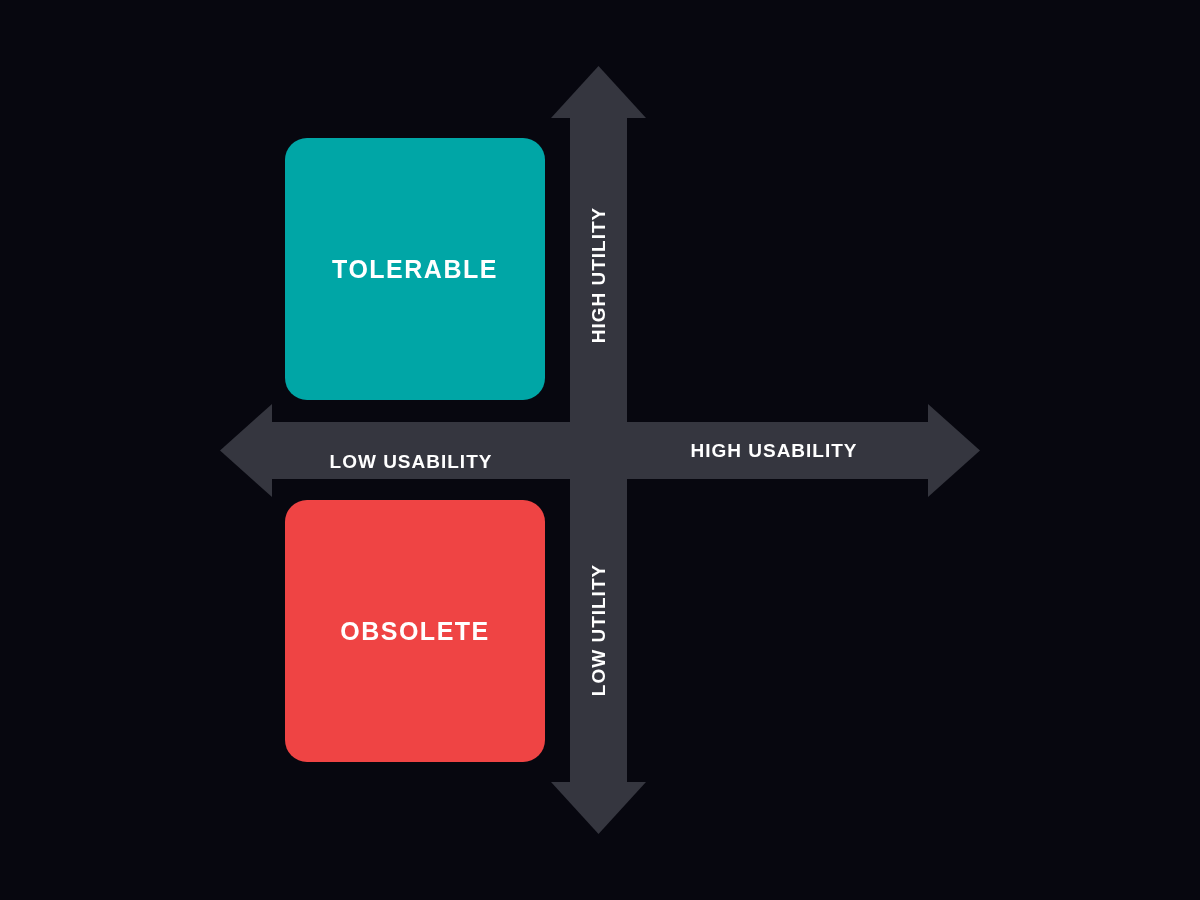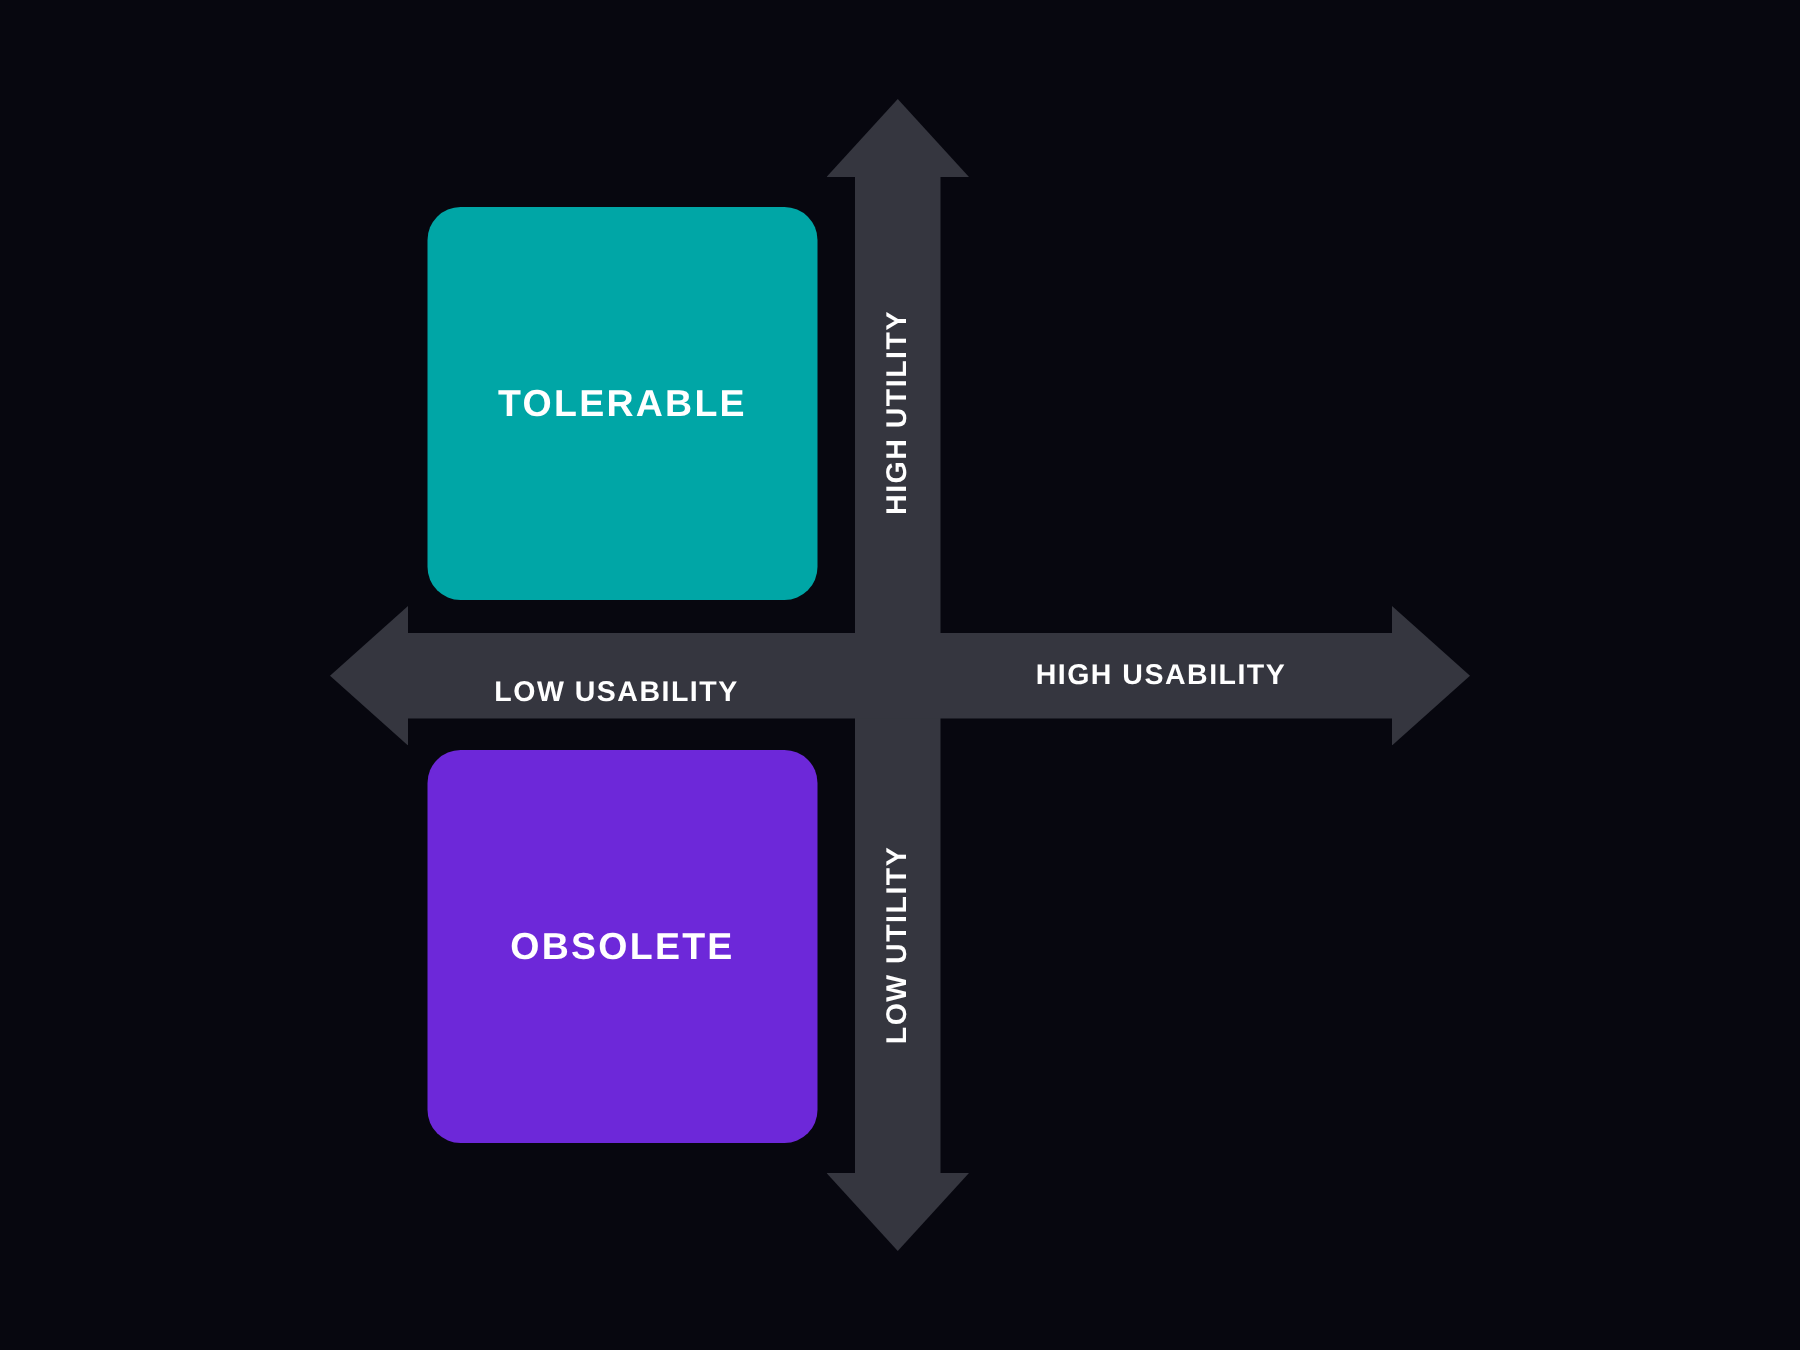--- a/index.html
+++ b/index.html
@@ -91,21 +91,21 @@
 
   <div class="shaft h-shaft" style="background-color: rgb(53, 54, 63);"></div>
   <div class="head head-left" style="background-color: rgb(53, 54, 63);"></div>
   <div class="head head-right" style="background-color: rgb(53, 54, 63);"></div>
 
   <div class="quad q-tl" style="background-color: rgb(0, 166, 166);">
     <span class="quad-label">TOLERABLE</span>
   </div>
 
 
-  <div class="quad q-bl" style="background-color: #6d28d9;">
+  <div class="quad q-bl" style="background-color: #ef4444;">
     <span class="quad-label">OBSOLETE</span>
   </div>
 
 
   <div class="axis-label v-label high-utility">HIGH UTILITY</div>
   <div class="axis-label v-label low-utility">LOW UTILITY</div>
   <div class="axis-label low-usability">LOW USABILITY</div>
   <div class="axis-label high-usability">HIGH USABILITY</div>
 
 </div>

